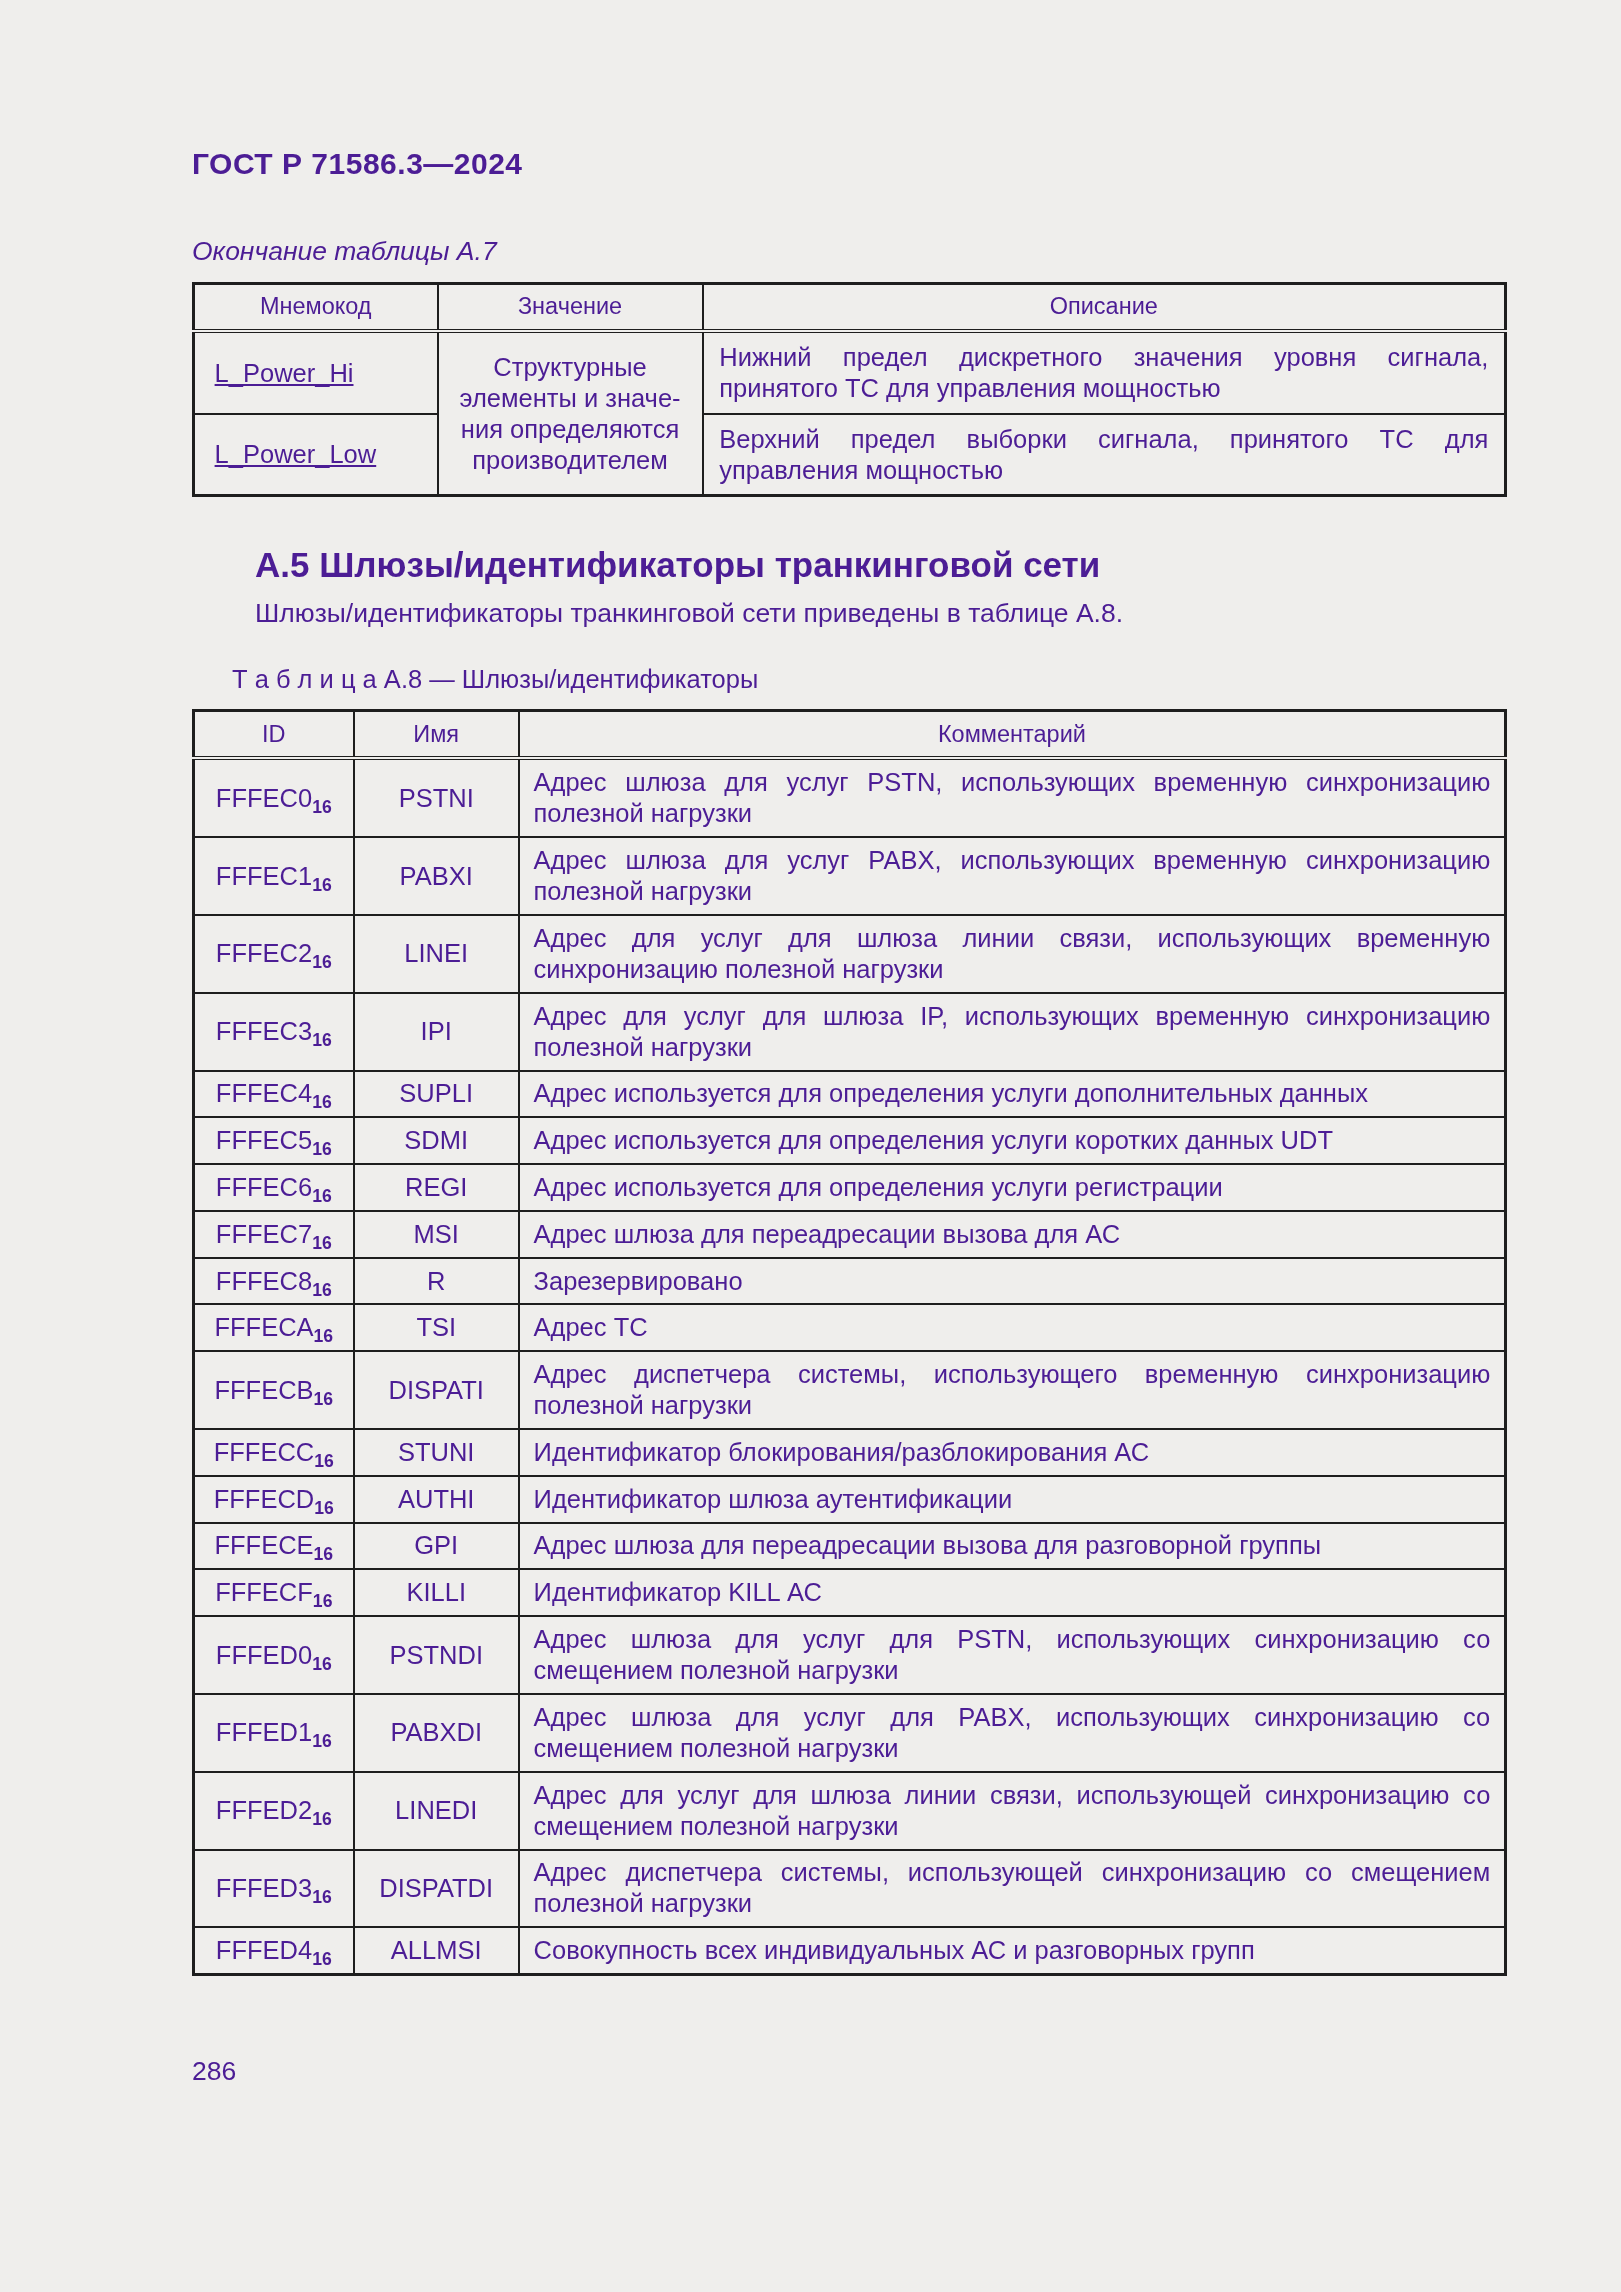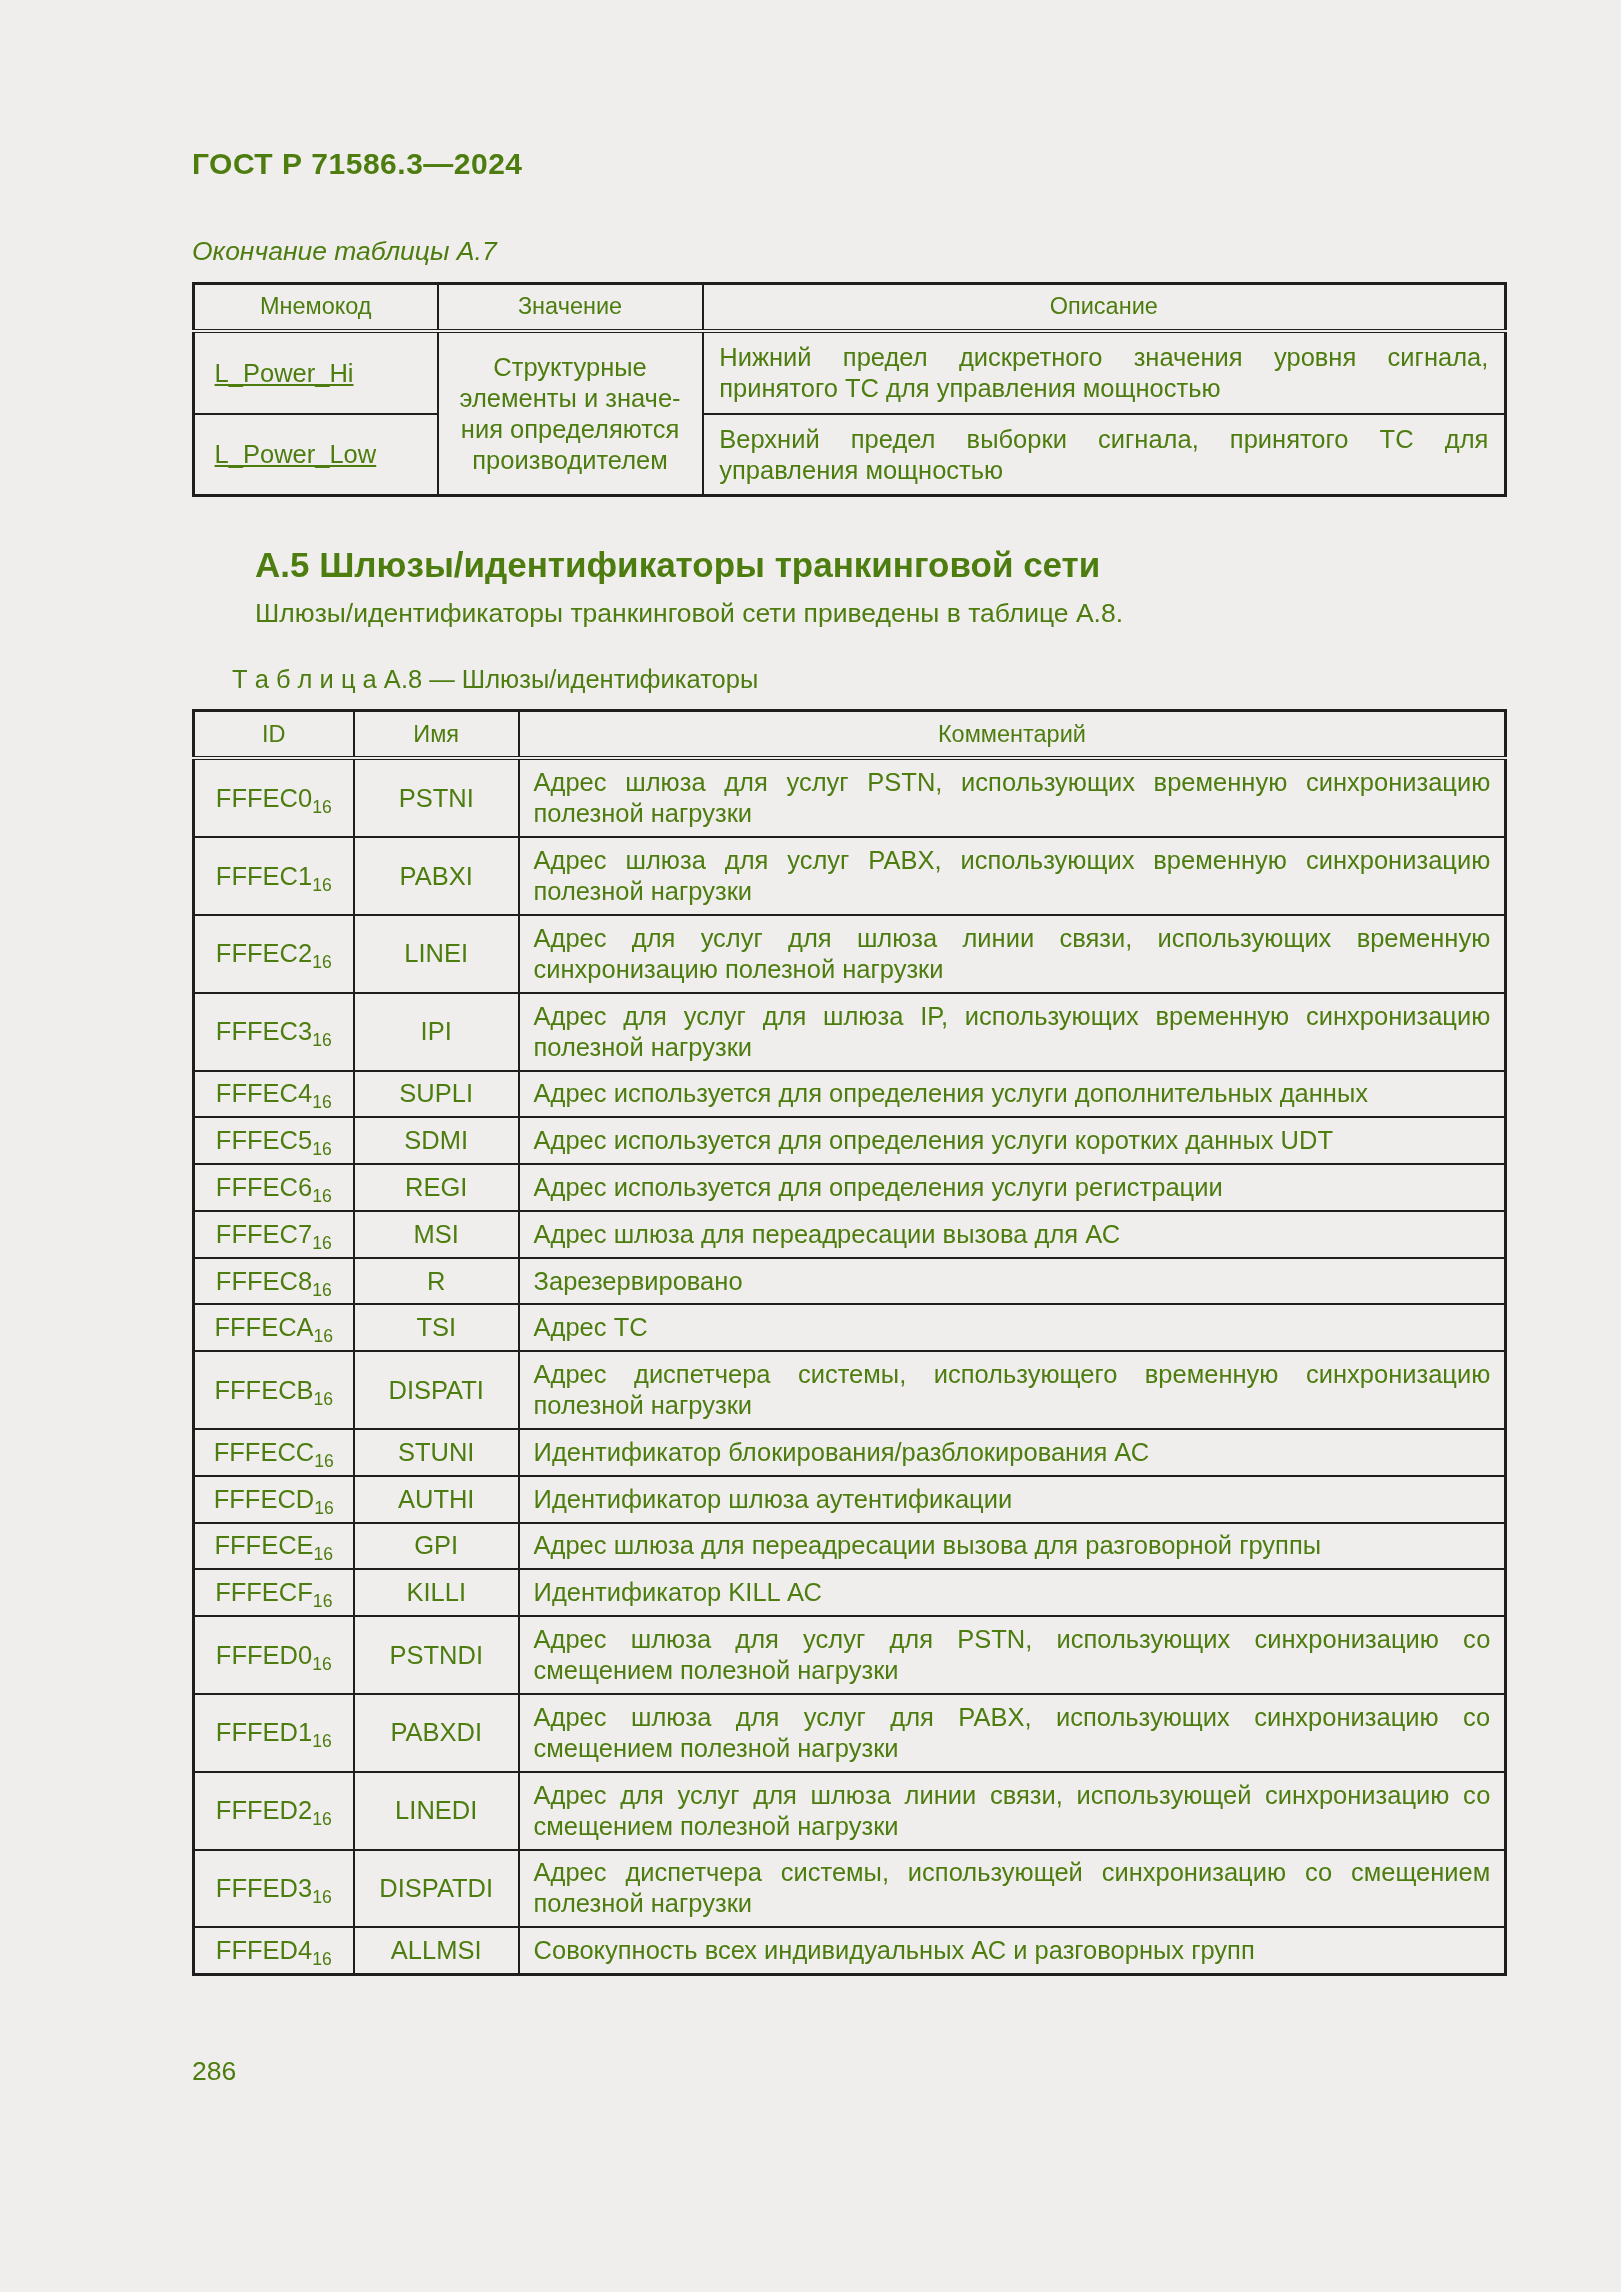--- a/index.html
+++ b/index.html
@@ -6,21 +6,21 @@
     margin: 0;
     padding: 0;
     background: #e9e8e6;
   }
   .page {
     position: relative;
     width: 1621px;
     height: 2293px;
     background: #efeeec;
     font-family: "Liberation Sans", "DejaVu Sans", sans-serif;
-    color: #4d7c0f;
+    color: #4c1d95;
     box-sizing: border-box;
     padding: 147px 114px 0 192px;
     overflow: hidden;
   }
   .doc-header {
     font-size: 30px;
     font-weight: bold;
     letter-spacing: 0.5px;
     margin: 0;
   }
@@ -95,20 +95,21 @@
   
   .t-a8 .col-id   { width: 12.2%; }
   .t-a8 .col-name { width: 12.6%; }
   .t-a8 .col-comm { width: 75.2%; }
   .t-a8 td.c-id, .t-a8 td.c-name {
     text-align: center;
   }
   .t-a8 td.c-id sub {
     font-size: 17.6px;
     line-height: 0;
+    font-weight: bold;
   }
   .t-a8 td.c-comment {
     text-align: justify;
   }
   .page-number {
     position: absolute;
     left: 192px;
     top: 2056px;
     font-size: 26.5px;
   }

